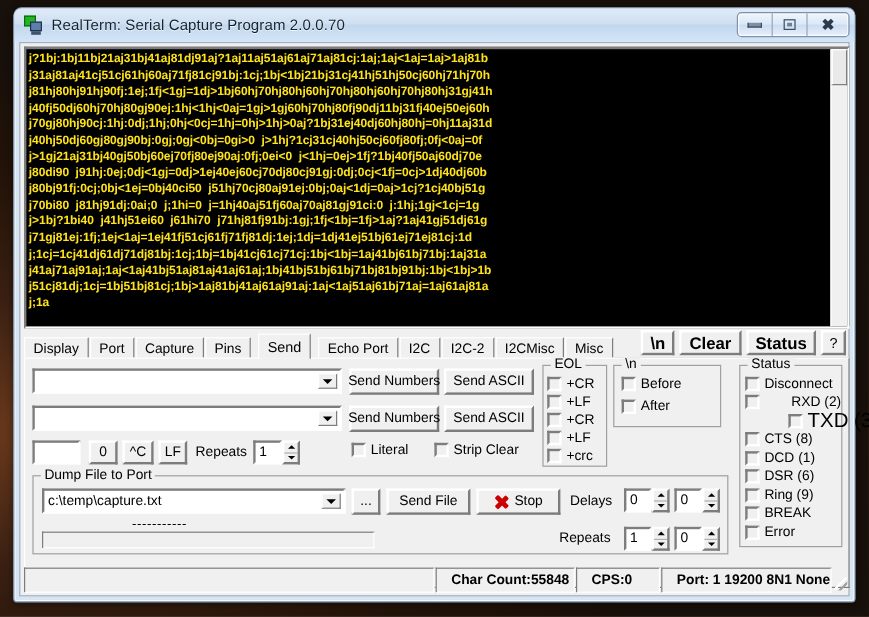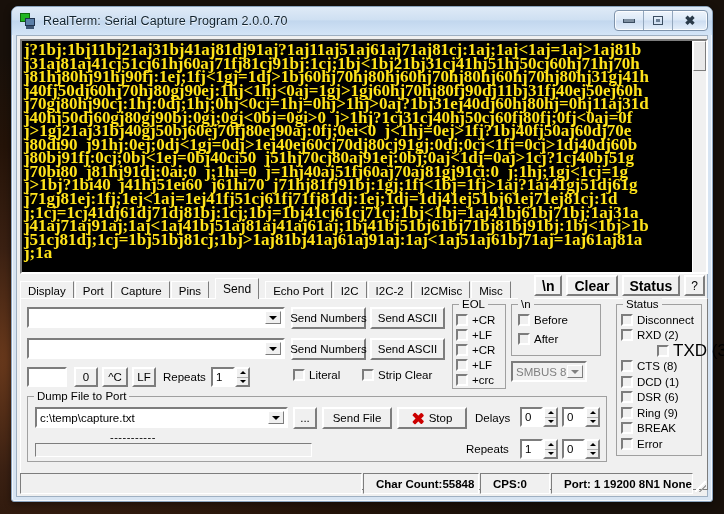--- a/index.html
+++ b/index.html
@@ -88,22 +88,22 @@
     position: absolute; left: 3px; top: 3px; width: 688px; height: 235px;
     background: #000;
     border: 2px solid;
     border-color: #7d7d7d #ffffff #ffffff #7d7d7d;
     box-sizing: border-box;
     display: flex;
   }
   #terminal {
     flex: 1;
     padding: 2px 0 0 2px;
-    font-family: Liberation Serif, serif;
-    font-size: 17px;
+    font-family: Liberation Sans, sans-serif;
+    font-size: 10px;
     font-weight: bold;
     line-height: 13.55px;
     color: #ffe31a;
     white-space: pre;
     overflow: hidden;
     letter-spacing: -0.05px;
   }
   #term-scrollbar {
     width: 13px; background: #f0f0f0; border-left: 1px solid #fff;
     position: relative;
@@ -463,35 +463,29 @@
         <div class="chk-row" style="left:6px; top:9px;">
           <span class="chkbox"></span>
           <span>Before</span>
         </div>
         <div class="chk-row" style="left:6px; top:28px;">
           <span class="chkbox"></span>
           <span>After</span>
         </div>
       </div>
 
-      <div class="combo disabled" style="left:490px; top:62px; width:76px; height:21px;">
-        <span class="cb-text">SMBUS 8</span>
-        <span class="cb-arrow">
-            <span class="tri"></span>
-          </span>
-      </div>
 
       <div class="group" style="left:595px; top:5px; width:86px; height:152px;">
         <span class="gtitle">Status</span>
         <div id="status-items" style="padding:7px 0 0 4px;">
             <div style="display: flex; align-items: center; height: 15.5px; font-size: 11.5px; color: rgb(0, 0, 0); white-space: nowrap;">
               <span class="chkbox"></span>
               <span>Disconnect</span>
             </div>
-            <div style="display: flex; align-items: center; height: 15.5px; font-size: 11.5px; color: rgb(0, 0, 0); white-space: nowrap;">
+            <div style="display: flex; align-items: center; height: 15.5px; font-size: 11.5px; color: rgb(0, 0, 0); white-space: nowrap; justify-content: space-between;">
               <span class="chkbox"></span>
               <span>RXD (2)</span>
             </div>
             <div style="display: flex; align-items: center; height: 15.5px; font-size: 17px; color: rgb(0, 0, 0); white-space: nowrap; padding-left: 36px;">
               <span class="chkbox"></span>
               <span>TXD (3)</span>
             </div>
             <div style="display: flex; align-items: center; height: 15.5px; font-size: 11.5px; color: rgb(0, 0, 0); white-space: nowrap;">
               <span class="chkbox"></span>
               <span>CTS (8)</span>

